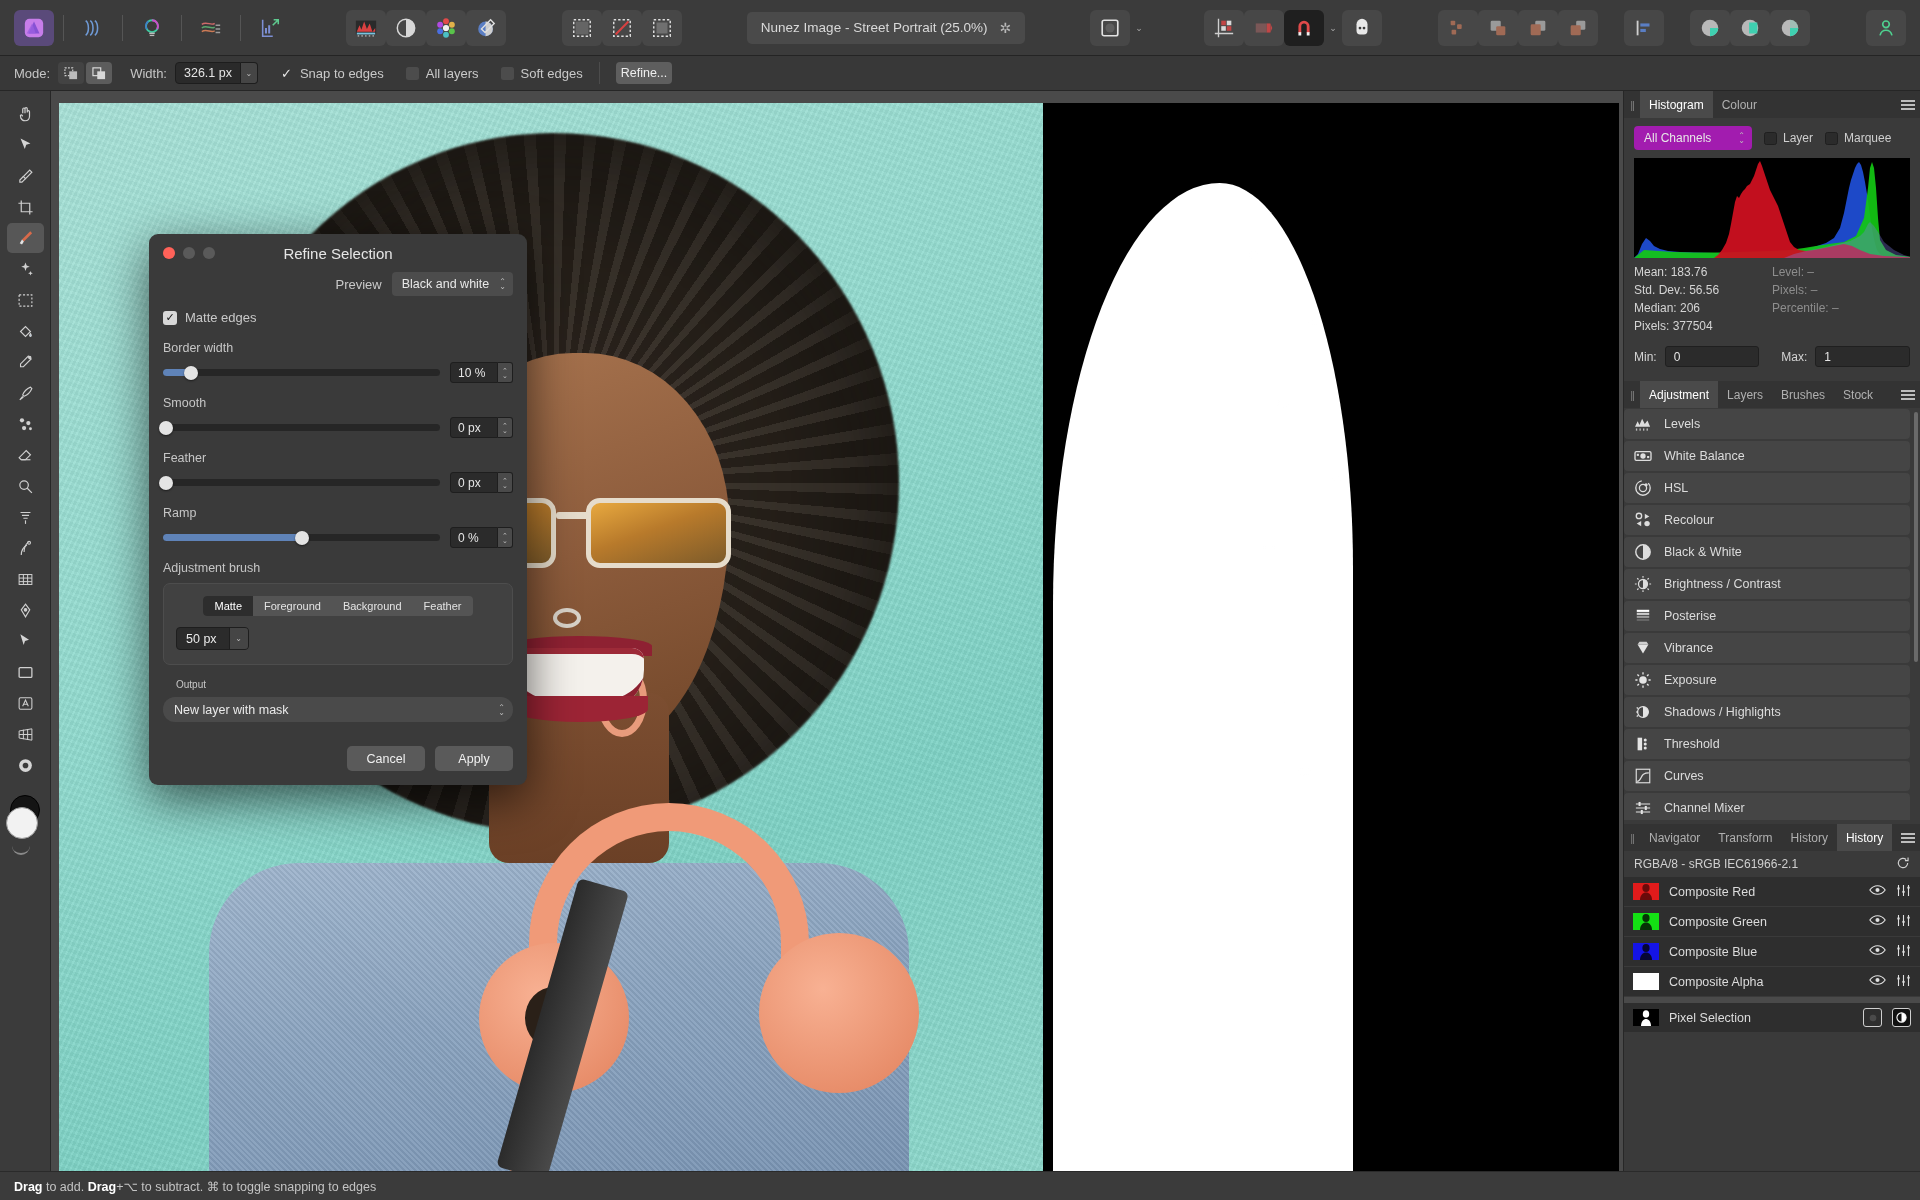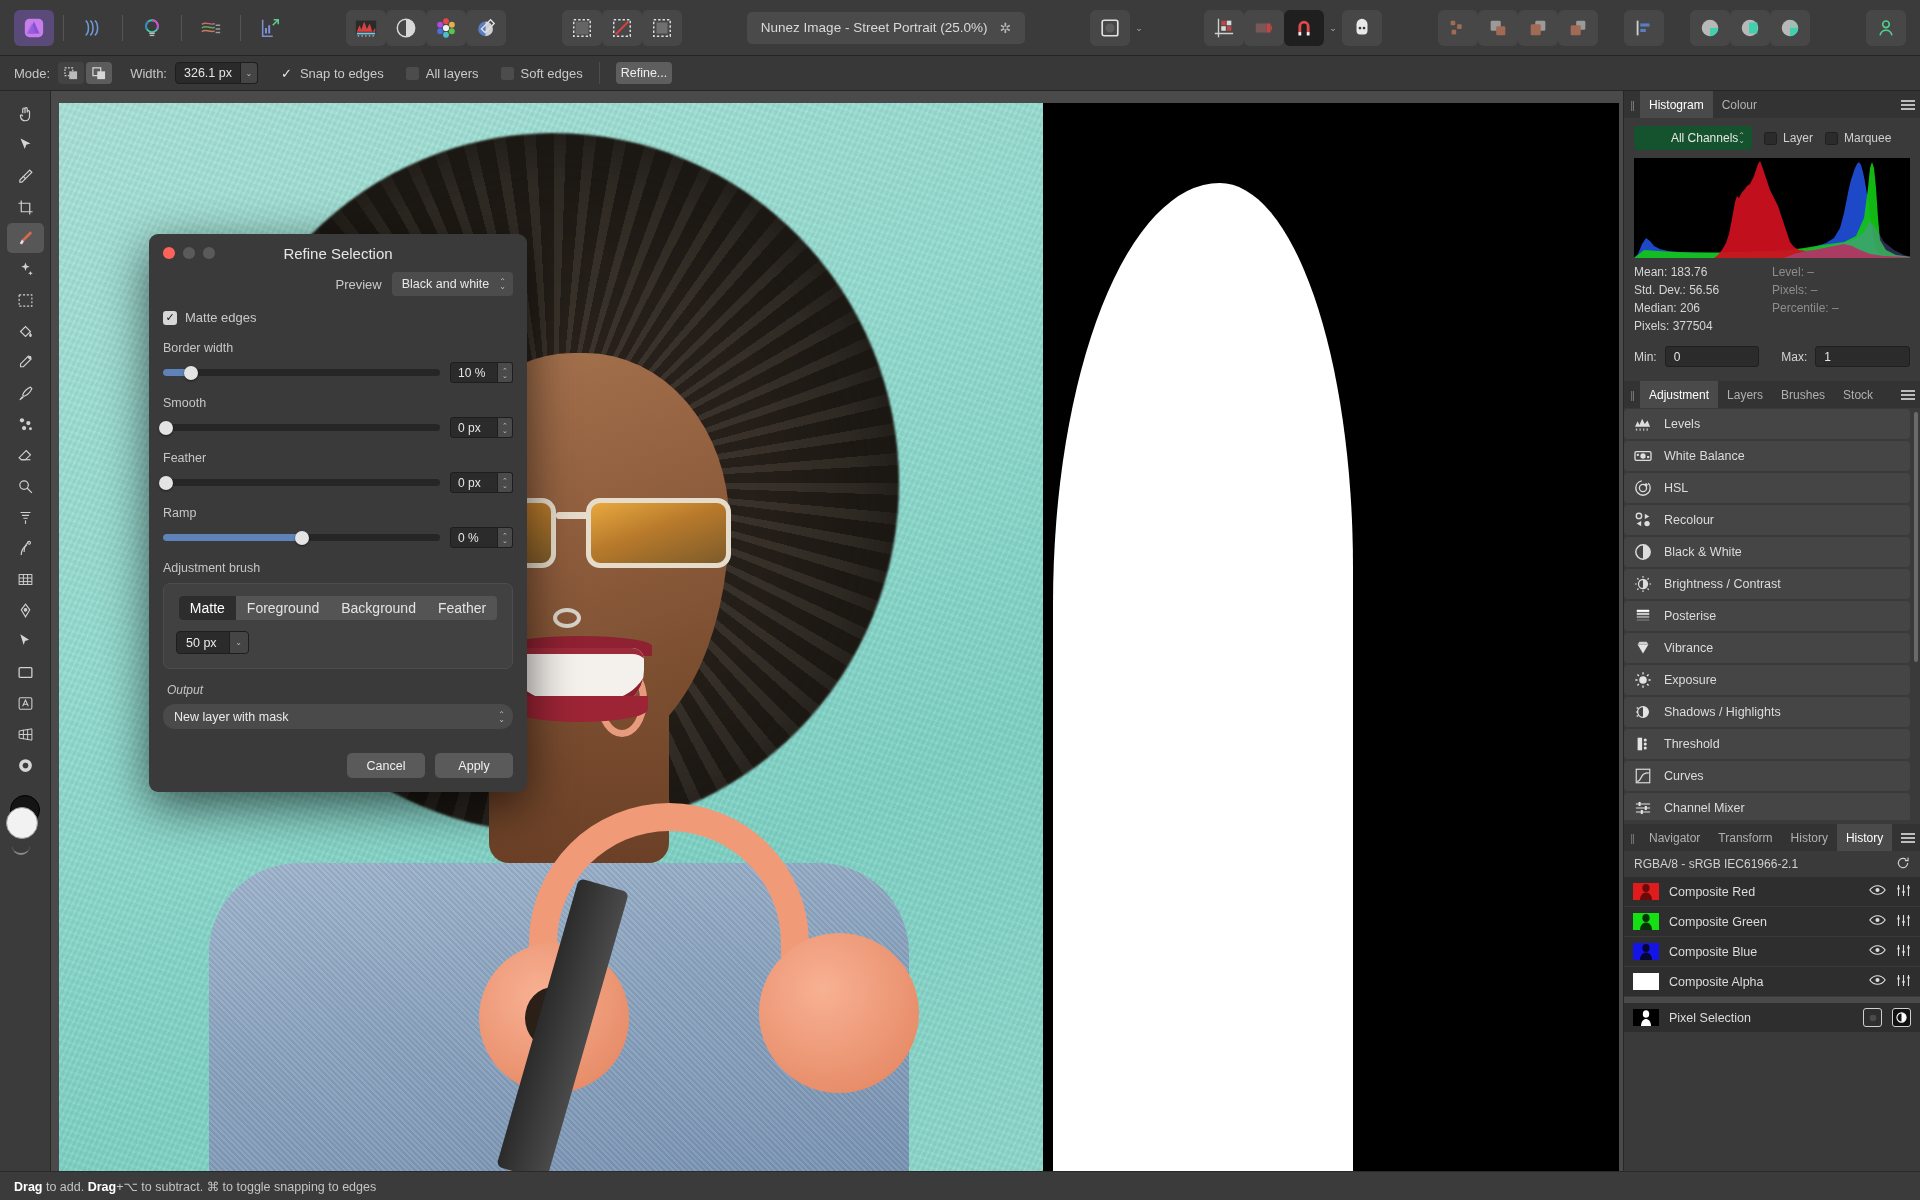--- a/index.html
+++ b/index.html
@@ -220,51 +220,51 @@
   .val-field { height:21px; min-width:48px; background:#2b2b2b; border:1px solid #1e1e1e;
                border-radius:3px 0 0 3px; display:flex; align-items:center; padding:0 7px;
                font-size:12px; color:#e6e6e6; }
   .val-step { height:21px; width:15px; background:#4a4a4a; border:1px solid #1e1e1e; border-left:none;
               border-radius:0 3px 3px 0; display:flex; flex-direction:column; align-items:center;
               justify-content:center; line-height:5px; font-size:7px; color:#c0c0c0; cursor:pointer; }
   .group-title { font-size:12.5px; color:#c6c6c6; margin:4px 0 8px; }
   .brush-box { background:#414141; border:1px solid #4d4d4d; border-radius:7px; padding:12px 12px 14px; }
   .segmented { display:flex; background:#545454; border-radius:4px; overflow:hidden; width:max-content;
                margin:0 auto 11px; }
-  .seg { padding:4px 11px; font-size:14px; color:#e3e3e3; cursor:pointer; }
+  .seg { padding:4px 11px; font-size:11px; color:#e3e3e3; cursor:pointer; }
   .seg.sel { background:#2d2d2d; color:#fff; }
   .px-sel { height:23px; background:#2b2b2b; border:1px solid #1e1e1e; border-radius:4px;
             display:flex; align-items:center; width:max-content; }
   .px-sel .v { padding:0 12px 0 9px; font-size:12.5px; color:#eaeaea; }
   .px-sel .c { width:19px; height:100%; background:#454545; border-left:1px solid #1e1e1e;
                display:flex; align-items:center; justify-content:center; font-size:8px; color:#bbb;
                border-radius:0 3px 3px 0; cursor:pointer; }
-  .out-label { font-size:12px; color:#c6c6c6; margin:14px 4px 7px;font-style:italic; }
+  .out-label { font-size:10px; color:#c6c6c6; margin:14px 13px 7px; }
   .out-select { height:25px; background:#4a4a4a; border-radius:12px; display:flex; align-items:center;
                 justify-content:space-between; padding:0 8px 0 11px; font-size:12.5px; color:#eaeaea; cursor:pointer; }
   .dlg-actions { display:flex; justify-content:flex-end; gap:10px; margin-top:24px; }
   .btn { height:25px; min-width:78px; border-radius:5px; background:#5a5a5a; color:#f0f0f0;
          font-size:12.5px; display:flex; align-items:center; justify-content:center; cursor:pointer; }
 
   
   .right { width:297px; background:#3a3a3a; border-left:1px solid #272727;
            display:flex; flex-direction:column; }
   .ptabs { height:27px; background:#333; display:flex; align-items:stretch; }
   .grip { width:16px; display:flex; align-items:center; justify-content:center; color:#7d7d7d;
           font-size:11px; letter-spacing:-1px; }
   .ptab { padding:0 9px; display:flex; align-items:center; font-size:12px; color:#b0b0b0; cursor:pointer; }
   .ptab.sel { background:#4a4a4a; color:#fff; }
   .phamburger { margin-left:auto; width:24px; display:flex; align-items:center; justify-content:center;
                 cursor:pointer; }
   .phamburger span { display:block; width:14px; height:2px; background:#bdbdbd;
                      box-shadow:0 4px 0 #bdbdbd, 0 -4px 0 #bdbdbd; }
   .pbody { padding:8px 10px; }
   .hrow1 { display:flex; align-items:center; gap:12px; margin-bottom:8px; }
-  .chan-sel { height:24px; background:#14532d; border-radius:4px; display:flex; align-items:center;
-              justify-content:flex-end; padding:0 7px 0 10px; font-size:12px; color:#e7e7e7;
+  .chan-sel { height:24px; background:#a21caf; border-radius:4px; display:flex; align-items:center;
+              justify-content:space-between; padding:0 7px 0 10px; font-size:12px; color:#e7e7e7;
               width:118px; cursor:pointer; }
   .mini-chk { display:flex; align-items:center; gap:6px; font-size:12px; color:#cfcfcf; cursor:pointer; }
   .mini-box { width:13px; height:13px; border-radius:2.5px; background:#2b2b2b; border:1px solid #1f1f1f; }
   .histo { height:100px; background:#000; position:relative; overflow:hidden; }
   .hstats { display:flex; margin-top:7px; font-size:12px; }
   .hstats .col { flex:1; }
   .hstats .col.dim { color:#8d8d8d; }
   .hstats .l { margin-bottom:4px; }
   .minmax { display:flex; align-items:center; gap:8px; margin-top:9px; font-size:12px; }
   .mm-field { height:21px; background:#2b2b2b; border:1px solid #1f1f1f; border-radius:3px;

